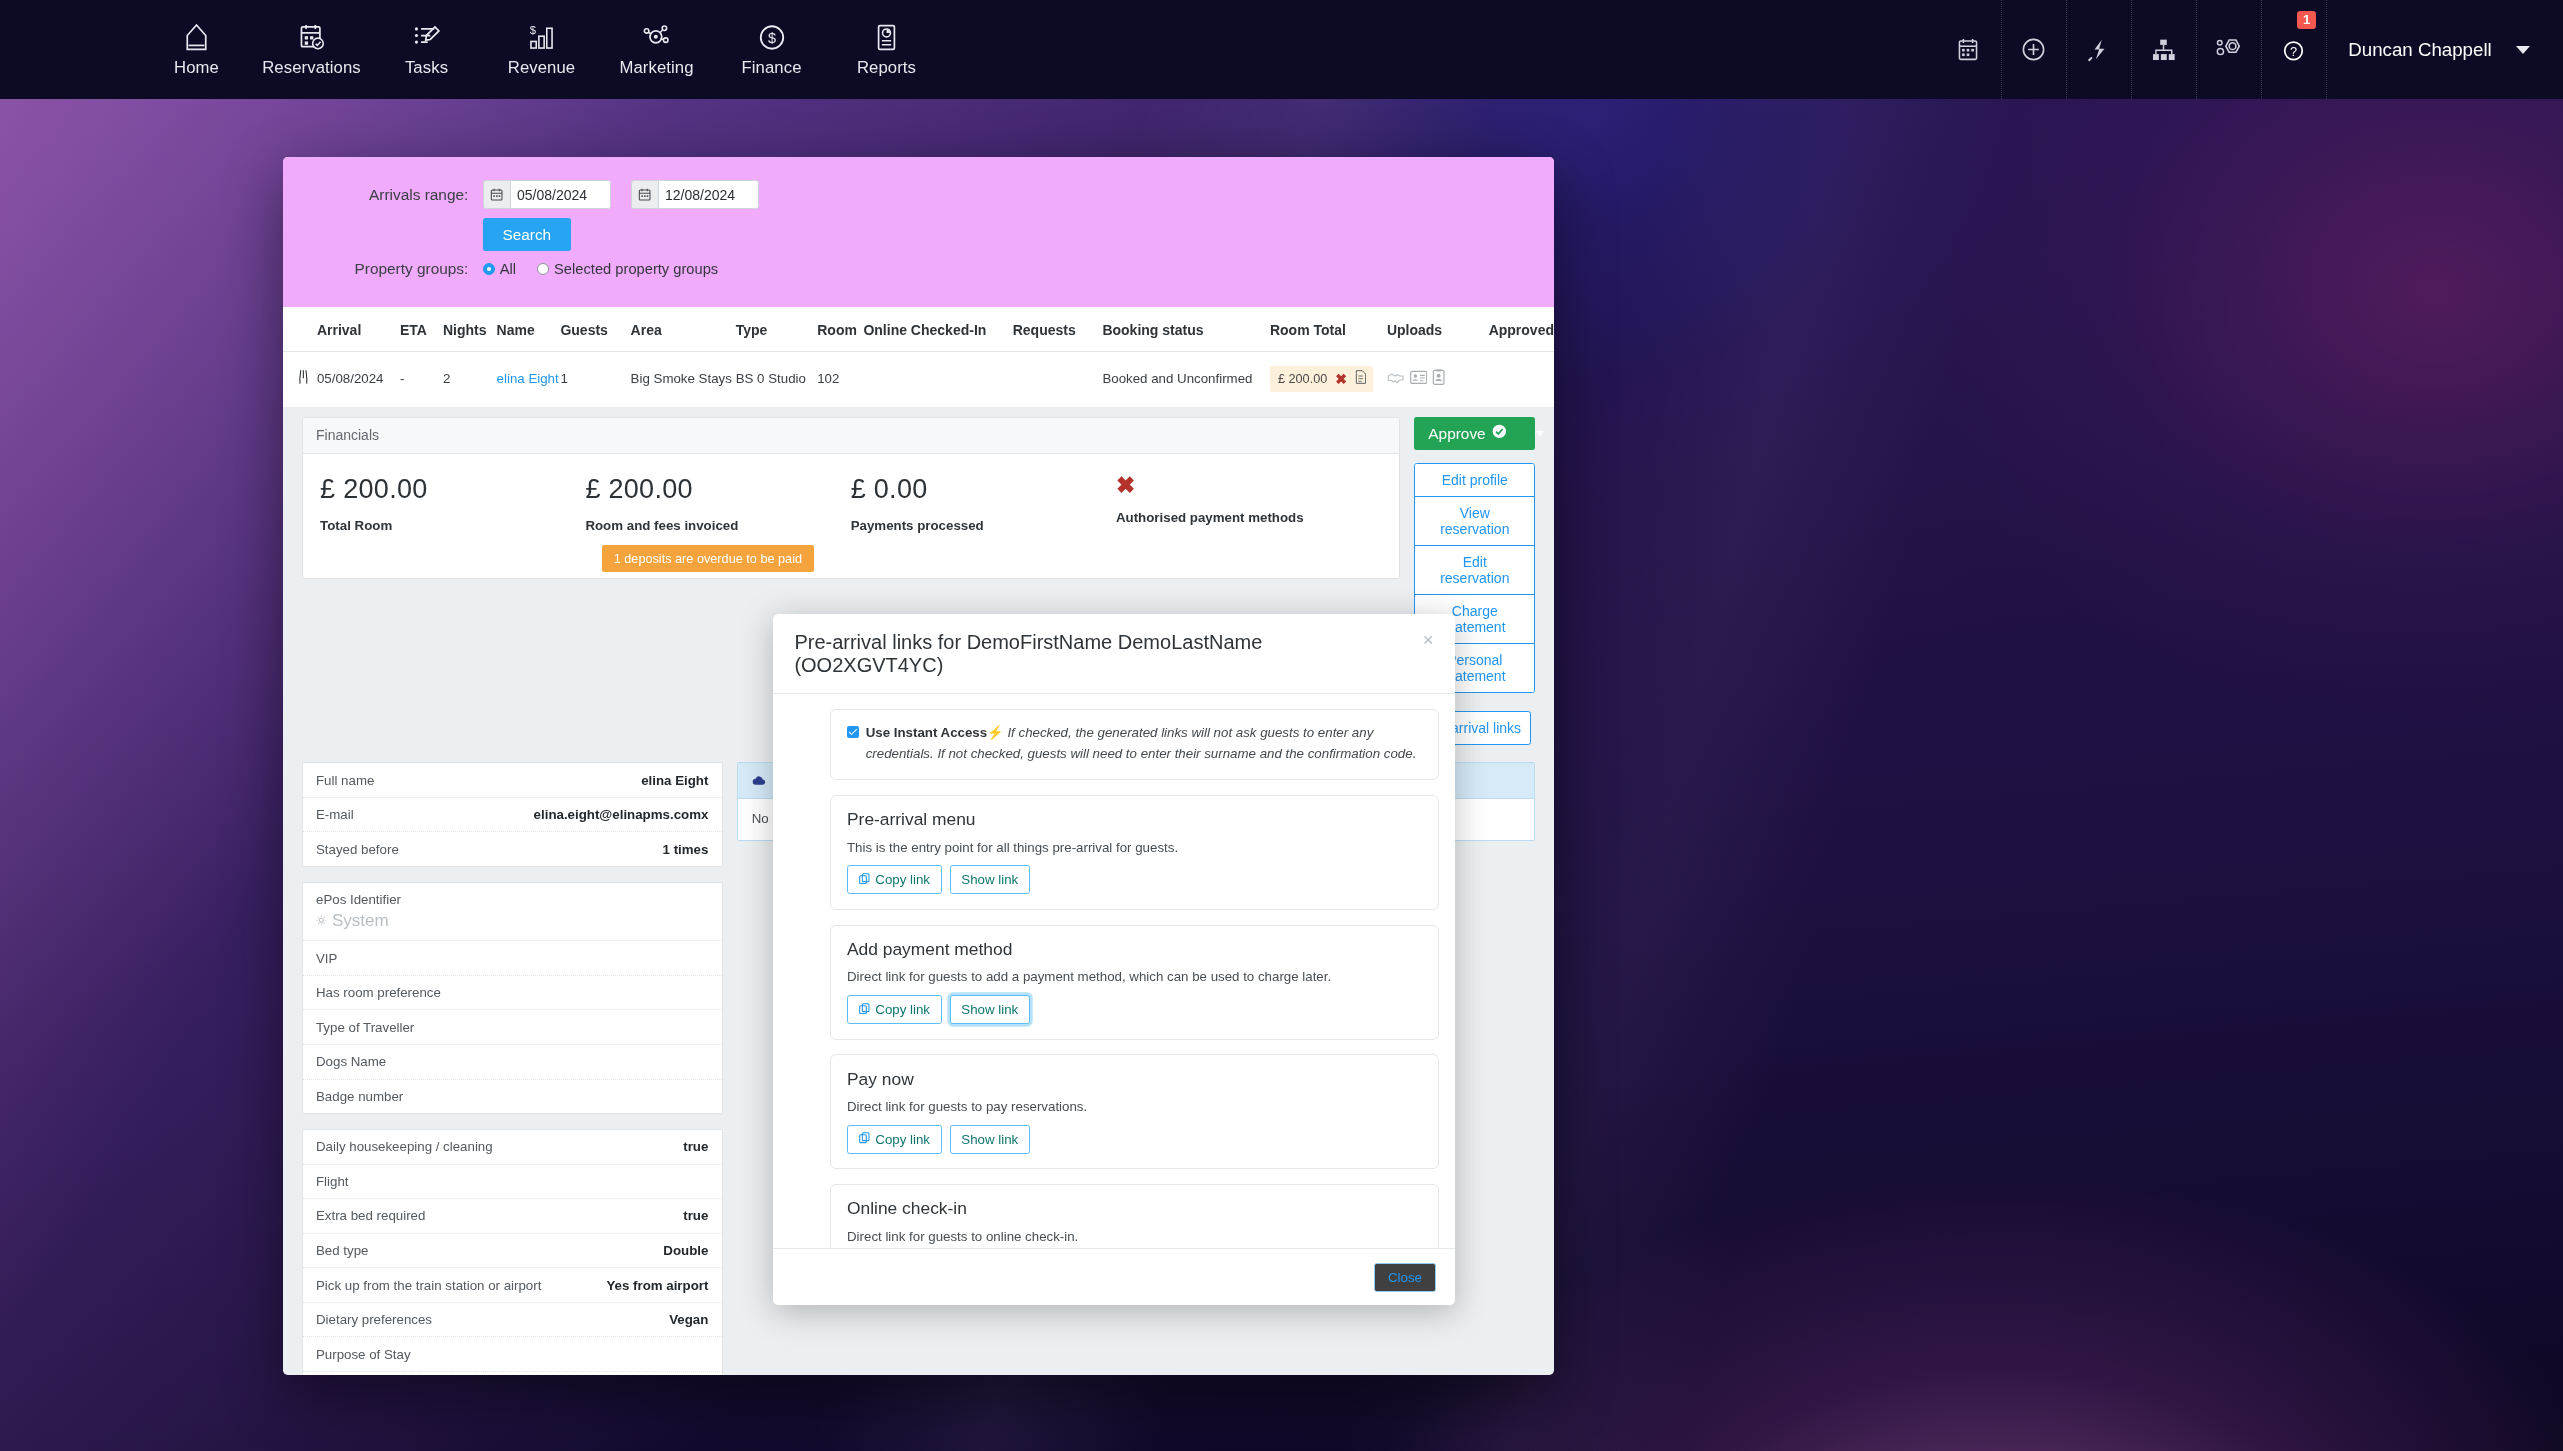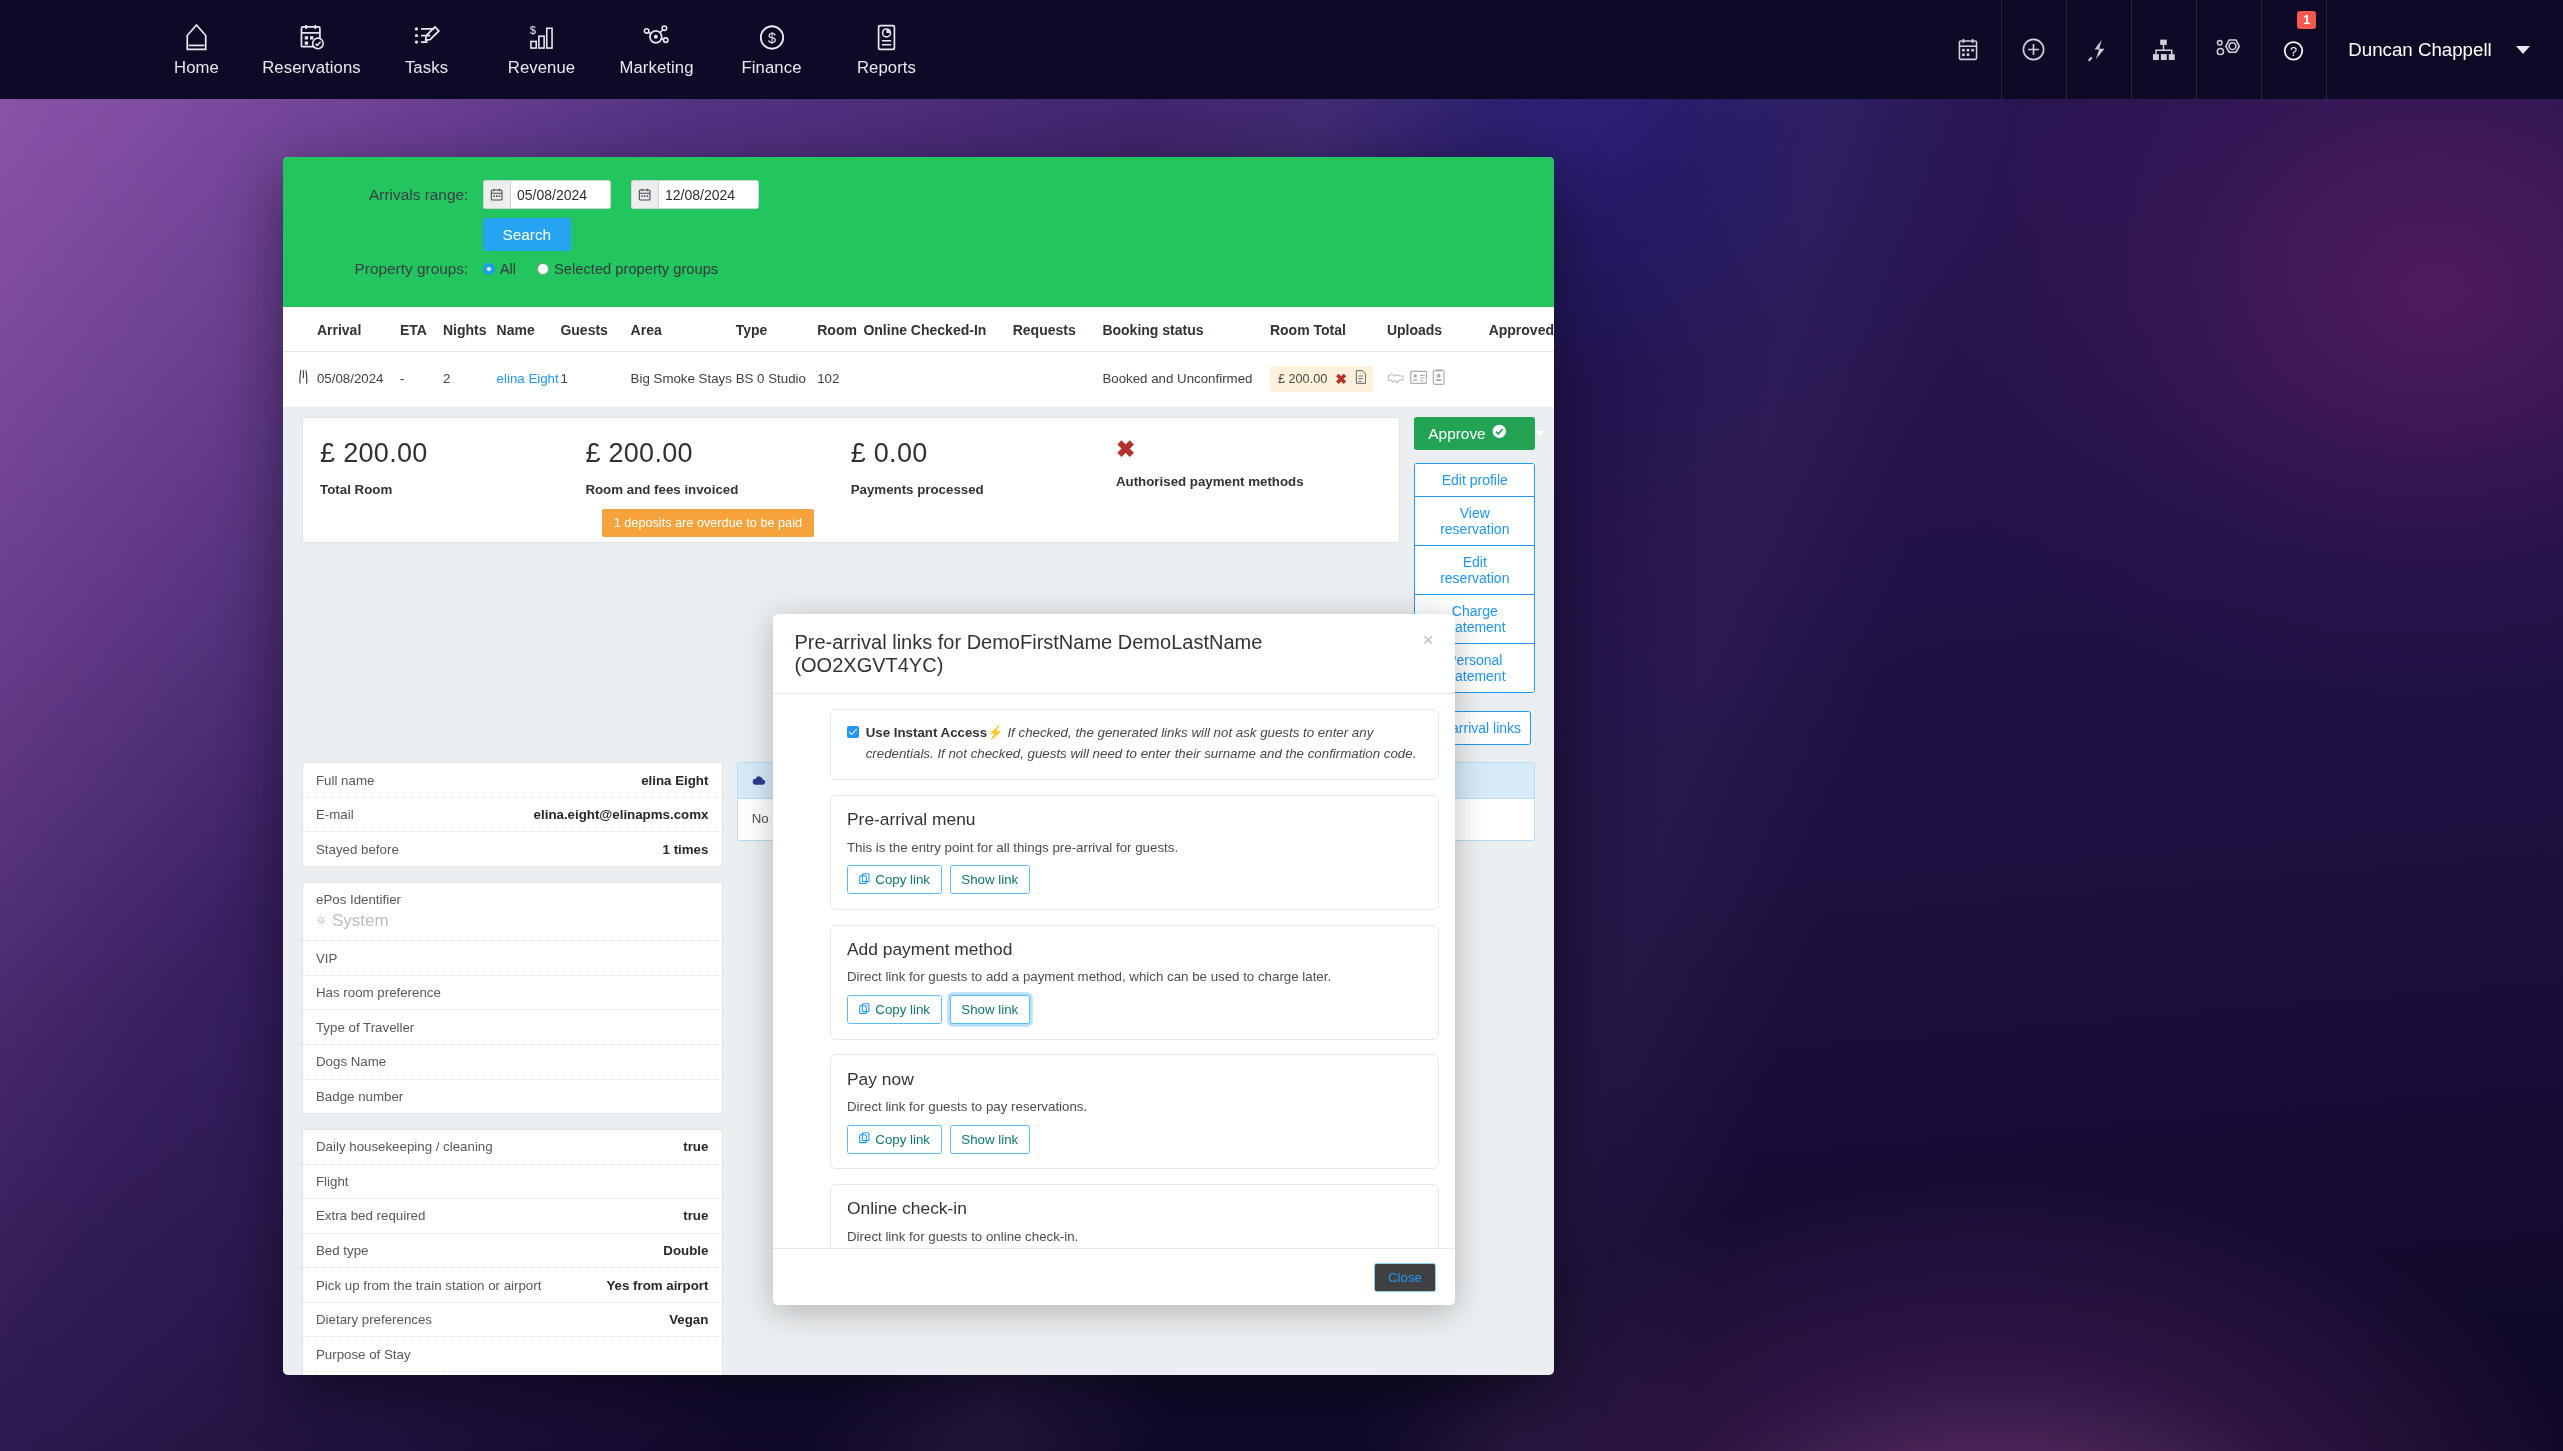--- a/index.html
+++ b/index.html
@@ -71,21 +71,21 @@
   #appwin {
     position: absolute; left: 283px; top: 157px; width: 1271px; height: 1218px;
     background: #eceff1;
     border-radius: 4.7px;
     box-shadow: 0 20px 60px rgba(0,0,0,0.45);
     overflow: hidden;
     z-index: 10;
   }
 
   
-  .filterbar { background: #22c55e; padding: 23px 0 20px 0; }
+  .filterbar { background: #f0abfc; padding: 23px 0 20px 0; }
   .frow { display: flex; align-items: center; margin-bottom: 9.3px; }
   .flabel {
     width: 200px; text-align: right; padding-right: 14.7px;
     font-size: 15.4px; color: #3a3f44;
   }
   .dategrp { display: flex; align-items: stretch; margin-right: 20px; }
   .dbtn {
     width: 27px; background: #ebedee; border: 0.7px solid #cfd4d8;
     border-right: none; border-radius: 2.7px 0 0 2.7px;
     display: flex; align-items: center; justify-content: center;
@@ -540,20 +540,21 @@
           <td></td>
         </tr>
       </tbody>
     </table>
   </div>
 
   <div class="detail">
 
     <div class="drow1">
       <div class="card fin-card">
+        <div class="card-hd">Financials</div>
         <div class="fin-body">
           <div class="fin-col">
             <div class="fin-amt">£ 200.00</div>
             <div class="fin-lbl">Total Room</div>
           </div>
           <div class="fin-col">
             <div class="fin-amt">£ 200.00</div>
             <div class="fin-lbl">Room and fees invoiced</div>
           </div>
           <div class="fin-col">

